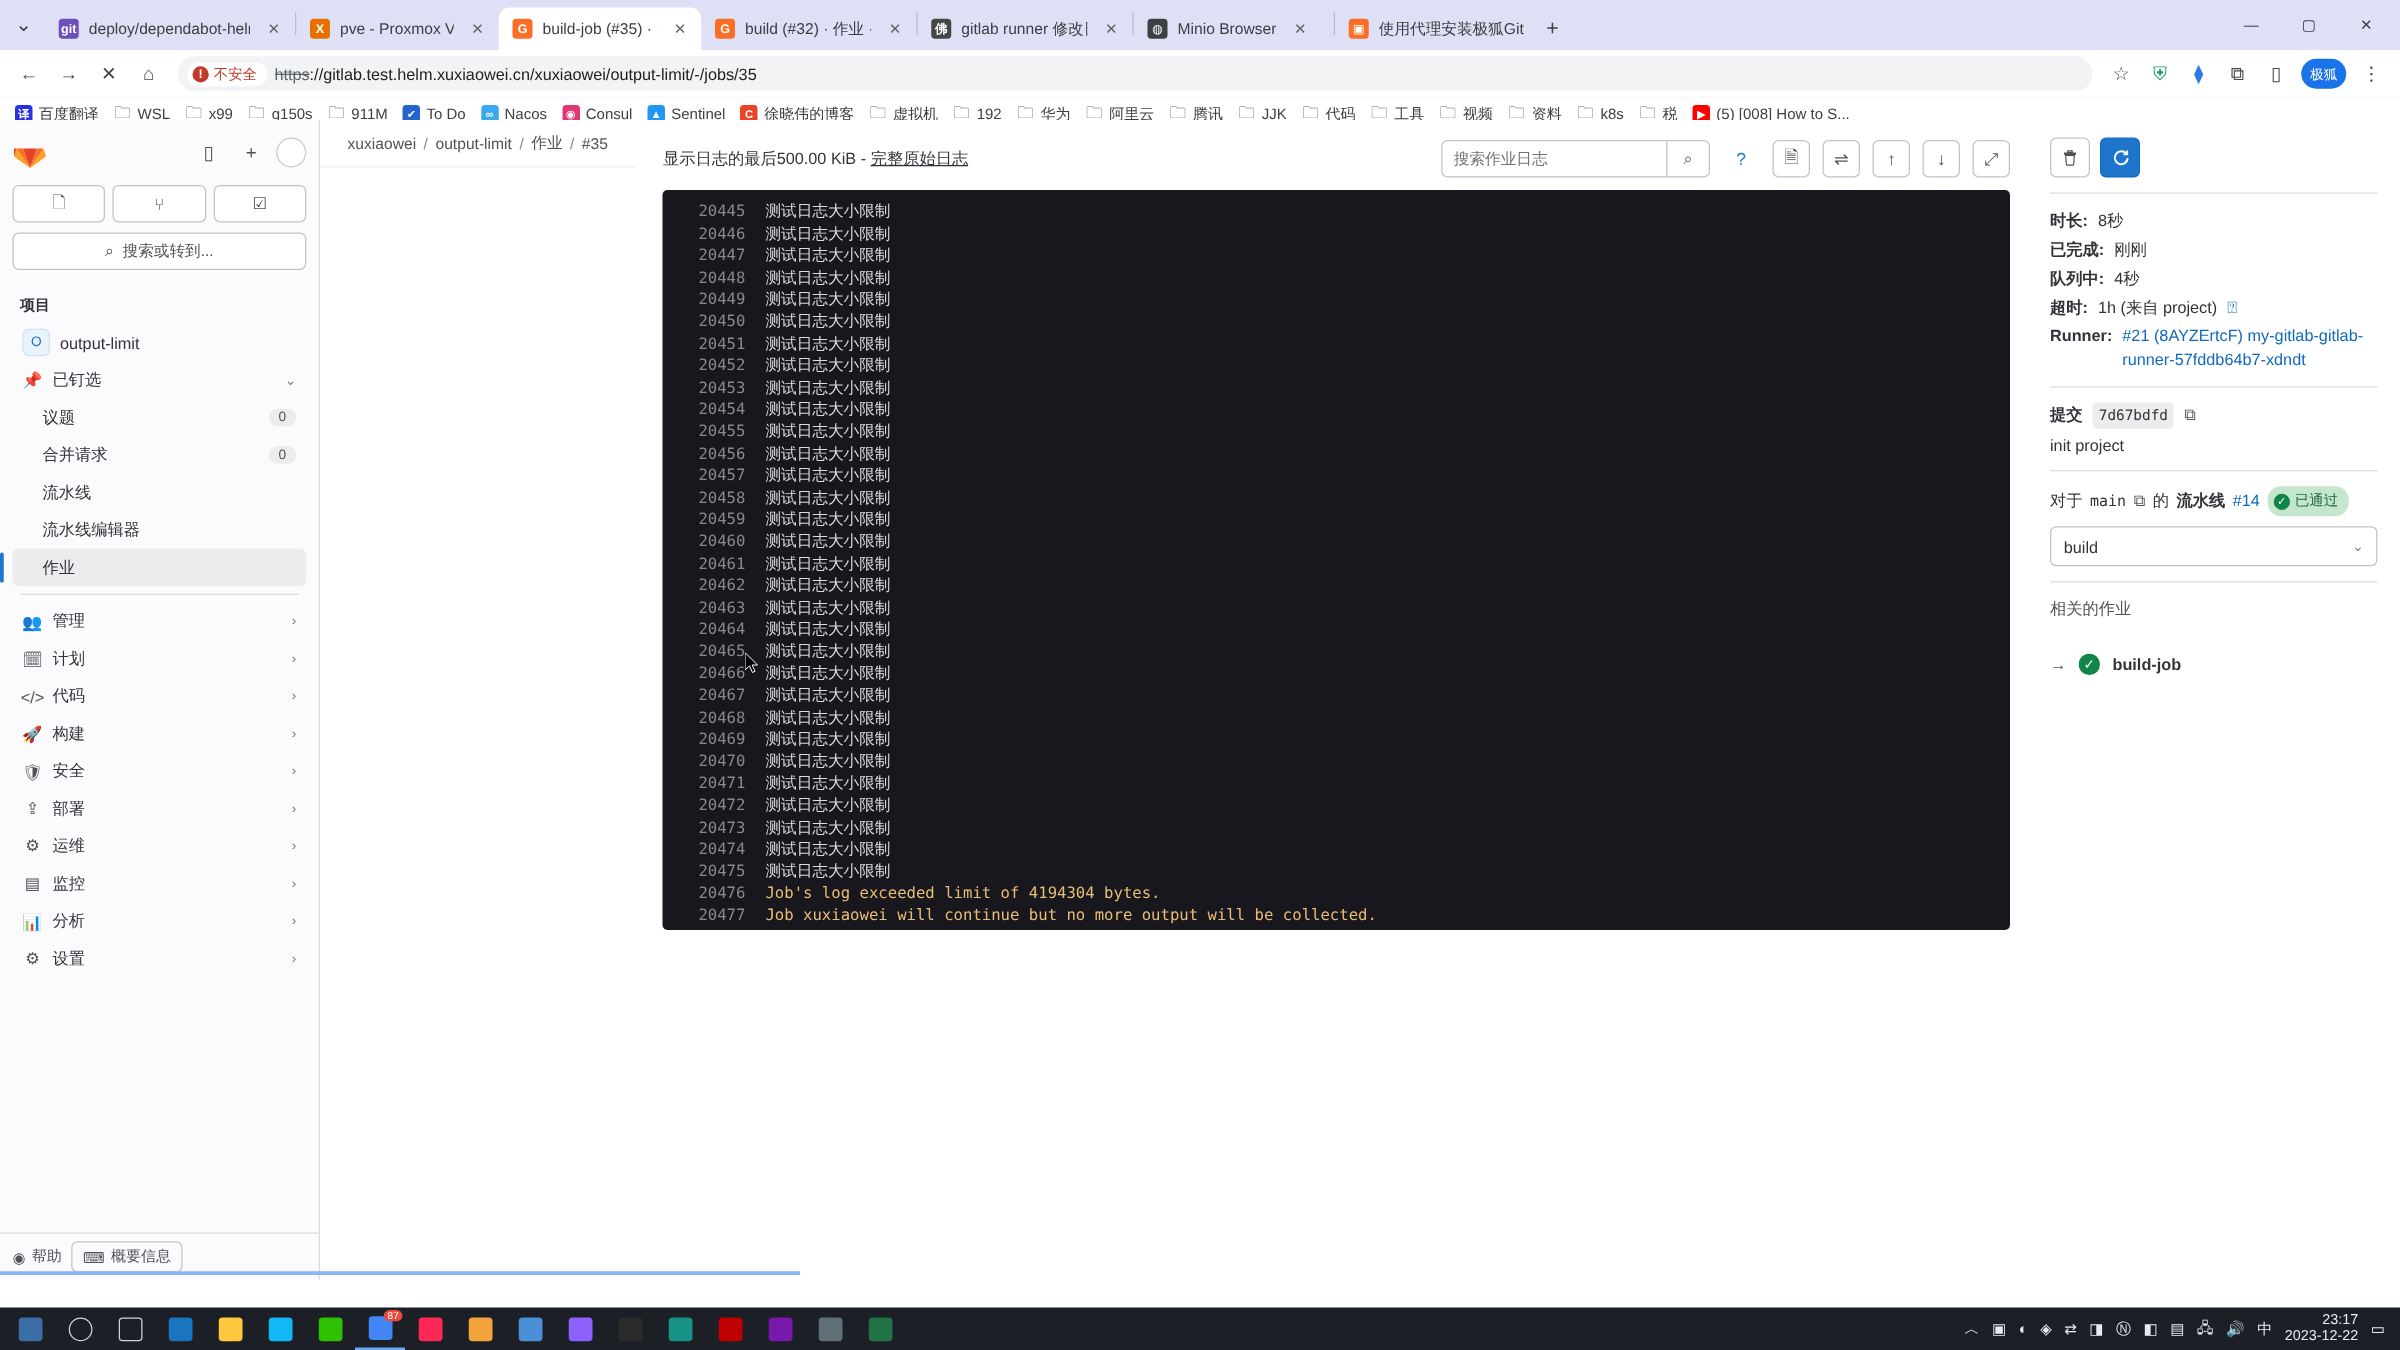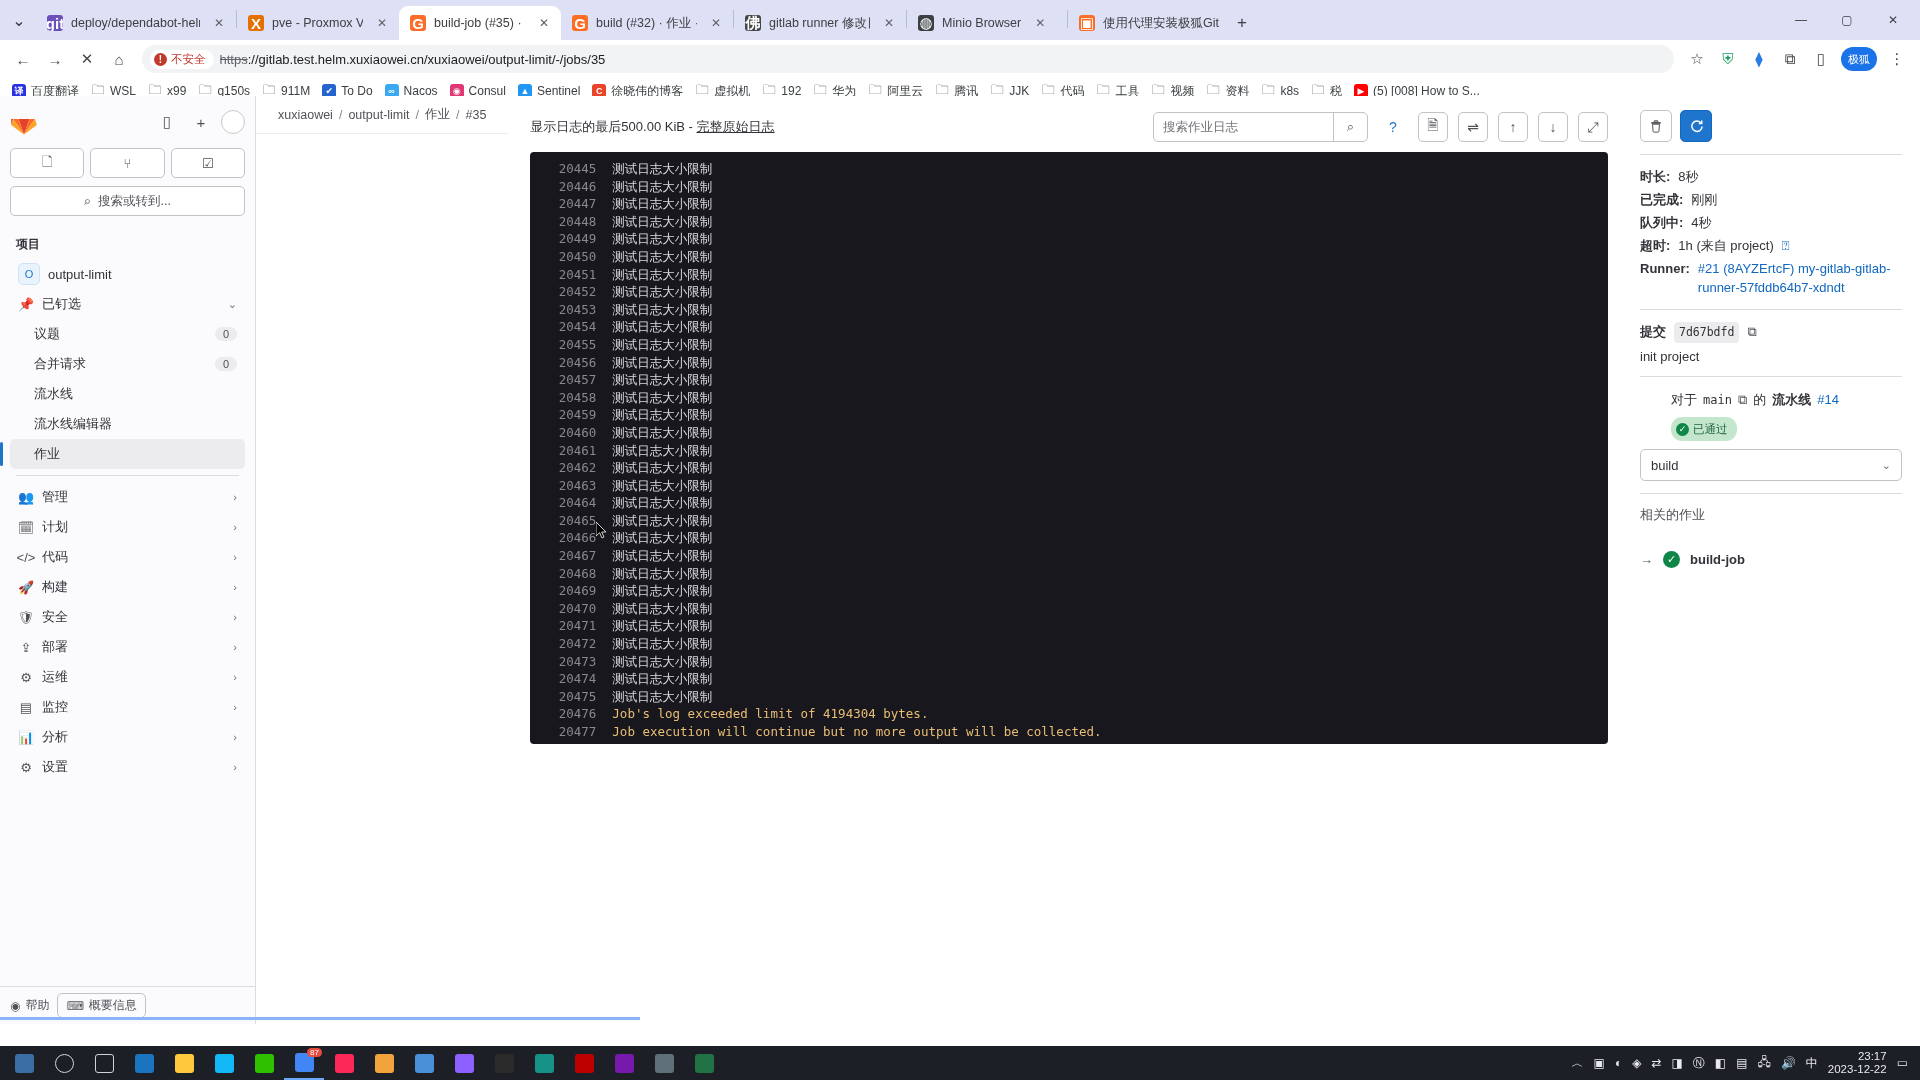--- a/index.html
+++ b/index.html
@@ -25,21 +25,21 @@
     height: 34px; display: flex; align-items: center; gap: 8px;
     padding: 0 8px 0 11px; border-radius: 9px 9px 0 0;
     font-size: 12.5px; color: #3c4043; position: relative;
     min-width: 0; flex: 0 0 auto;
   }
   .tab.inactive { background: transparent; }
   .tab.active { background: #ffffff; }
   .tab-favicon {
     width: 16px; height: 16px; flex: 0 0 16px; border-radius: 3px;
     display: flex; align-items: center; justify-content: center;
-    font-size: 15px; color: #fff; font-weight: bold; overflow: hidden;
+    font-size: 10px; color: #fff; font-weight: bold; overflow: hidden;
   }
   .tab-title {
     white-space: nowrap; overflow: hidden; text-overflow: clip;
     font-size: 12.5px; line-height: 16px;
   }
   .tab-close {
     width: 18px; height: 18px; flex: 0 0 18px; border-radius: 50%;
     display: flex; align-items: center; justify-content: center;
     font-size: 12px; color: #5f6368; margin-left: 2px;
   }
@@ -240,21 +240,21 @@
   .rp-hr { height: 1px; background: #dcdcde; margin: 12px 0; }
   .rp-row { display: flex; gap: 8px; margin-bottom: 4px; line-height: 19px; }
   .rp-key { font-weight: bold; flex: 0 0 auto; white-space: nowrap; }
   .rp-val { color: #333238; }
   .rp-link { color: #1068bf; }
   .rp-mono {
     font-family: "DejaVu Sans Mono", "Liberation Mono", monospace;
     font-size: 11.5px; background: #ececef; border-radius: 4px; padding: 1px 5px;
   }
   .rp-commit-msg { margin-top: 6px; color: #333238; }
-  .rp-pipeline { display: flex; align-items: center; gap: 6px; flex-wrap: wrap; line-height: 22px; margin-left: 31px; }
+  .rp-pipeline { display: flex; align-items: center; gap: 6px; flex-wrap: wrap; line-height: 22px; }
   .rp-mono-plain {
     font-family: "DejaVu Sans Mono", "Liberation Mono", monospace; font-size: 12px;
   }
   .badge-passed {
     display: inline-flex; align-items: center; gap: 4px; background: #c3e6cd;
     color: #24663b; border-radius: 11px; padding: 1px 9px 1px 5px; font-size: 11.5px;
   }
   .badge-passed .ck {
     width: 13px; height: 13px; border-radius: 50%; background: #108548; color: #fff;
     display: flex; align-items: center; justify-content: center; font-size: 9px;
@@ -662,21 +662,21 @@
             <div class="logline"><span class="ln">20467</span><span class="lt">测试日志大小限制</span></div>
             <div class="logline"><span class="ln">20468</span><span class="lt">测试日志大小限制</span></div>
             <div class="logline"><span class="ln">20469</span><span class="lt">测试日志大小限制</span></div>
             <div class="logline"><span class="ln">20470</span><span class="lt">测试日志大小限制</span></div>
             <div class="logline"><span class="ln">20471</span><span class="lt">测试日志大小限制</span></div>
             <div class="logline"><span class="ln">20472</span><span class="lt">测试日志大小限制</span></div>
             <div class="logline"><span class="ln">20473</span><span class="lt">测试日志大小限制</span></div>
             <div class="logline"><span class="ln">20474</span><span class="lt">测试日志大小限制</span></div>
             <div class="logline"><span class="ln">20475</span><span class="lt">测试日志大小限制</span></div>
             <div class="logline"><span class="ln">20476</span><span class="lt warn">Job's log exceeded limit of 4194304 bytes.</span></div>
-            <div class="logline"><span class="ln">20477</span><span class="lt warn">Job execution will continue but no more output will be collected.</span></div>
+            <div class="logline"><span class="ln">20477</span><span class="lt warn">Job xuxiaowei will continue but no more output will be collected.</span></div>
           </div>
       </div>
 
       <div class="gl-rightpane">
         <div class="rp-actions">
           <div class="rp-btn">
             <svg width="14" height="14" viewBox="0 0 16 16">
                 <path d="M3 4h10v1H3zm1 2h8l-.7 8.2a1 1 0 0 1-1 .8H5.7a1 1 0 0 1-1-.8zM6 2h4v1.5H6z" fill="none" stroke="#535158" stroke-width="1.1"></path>
               </svg>
           </div>

